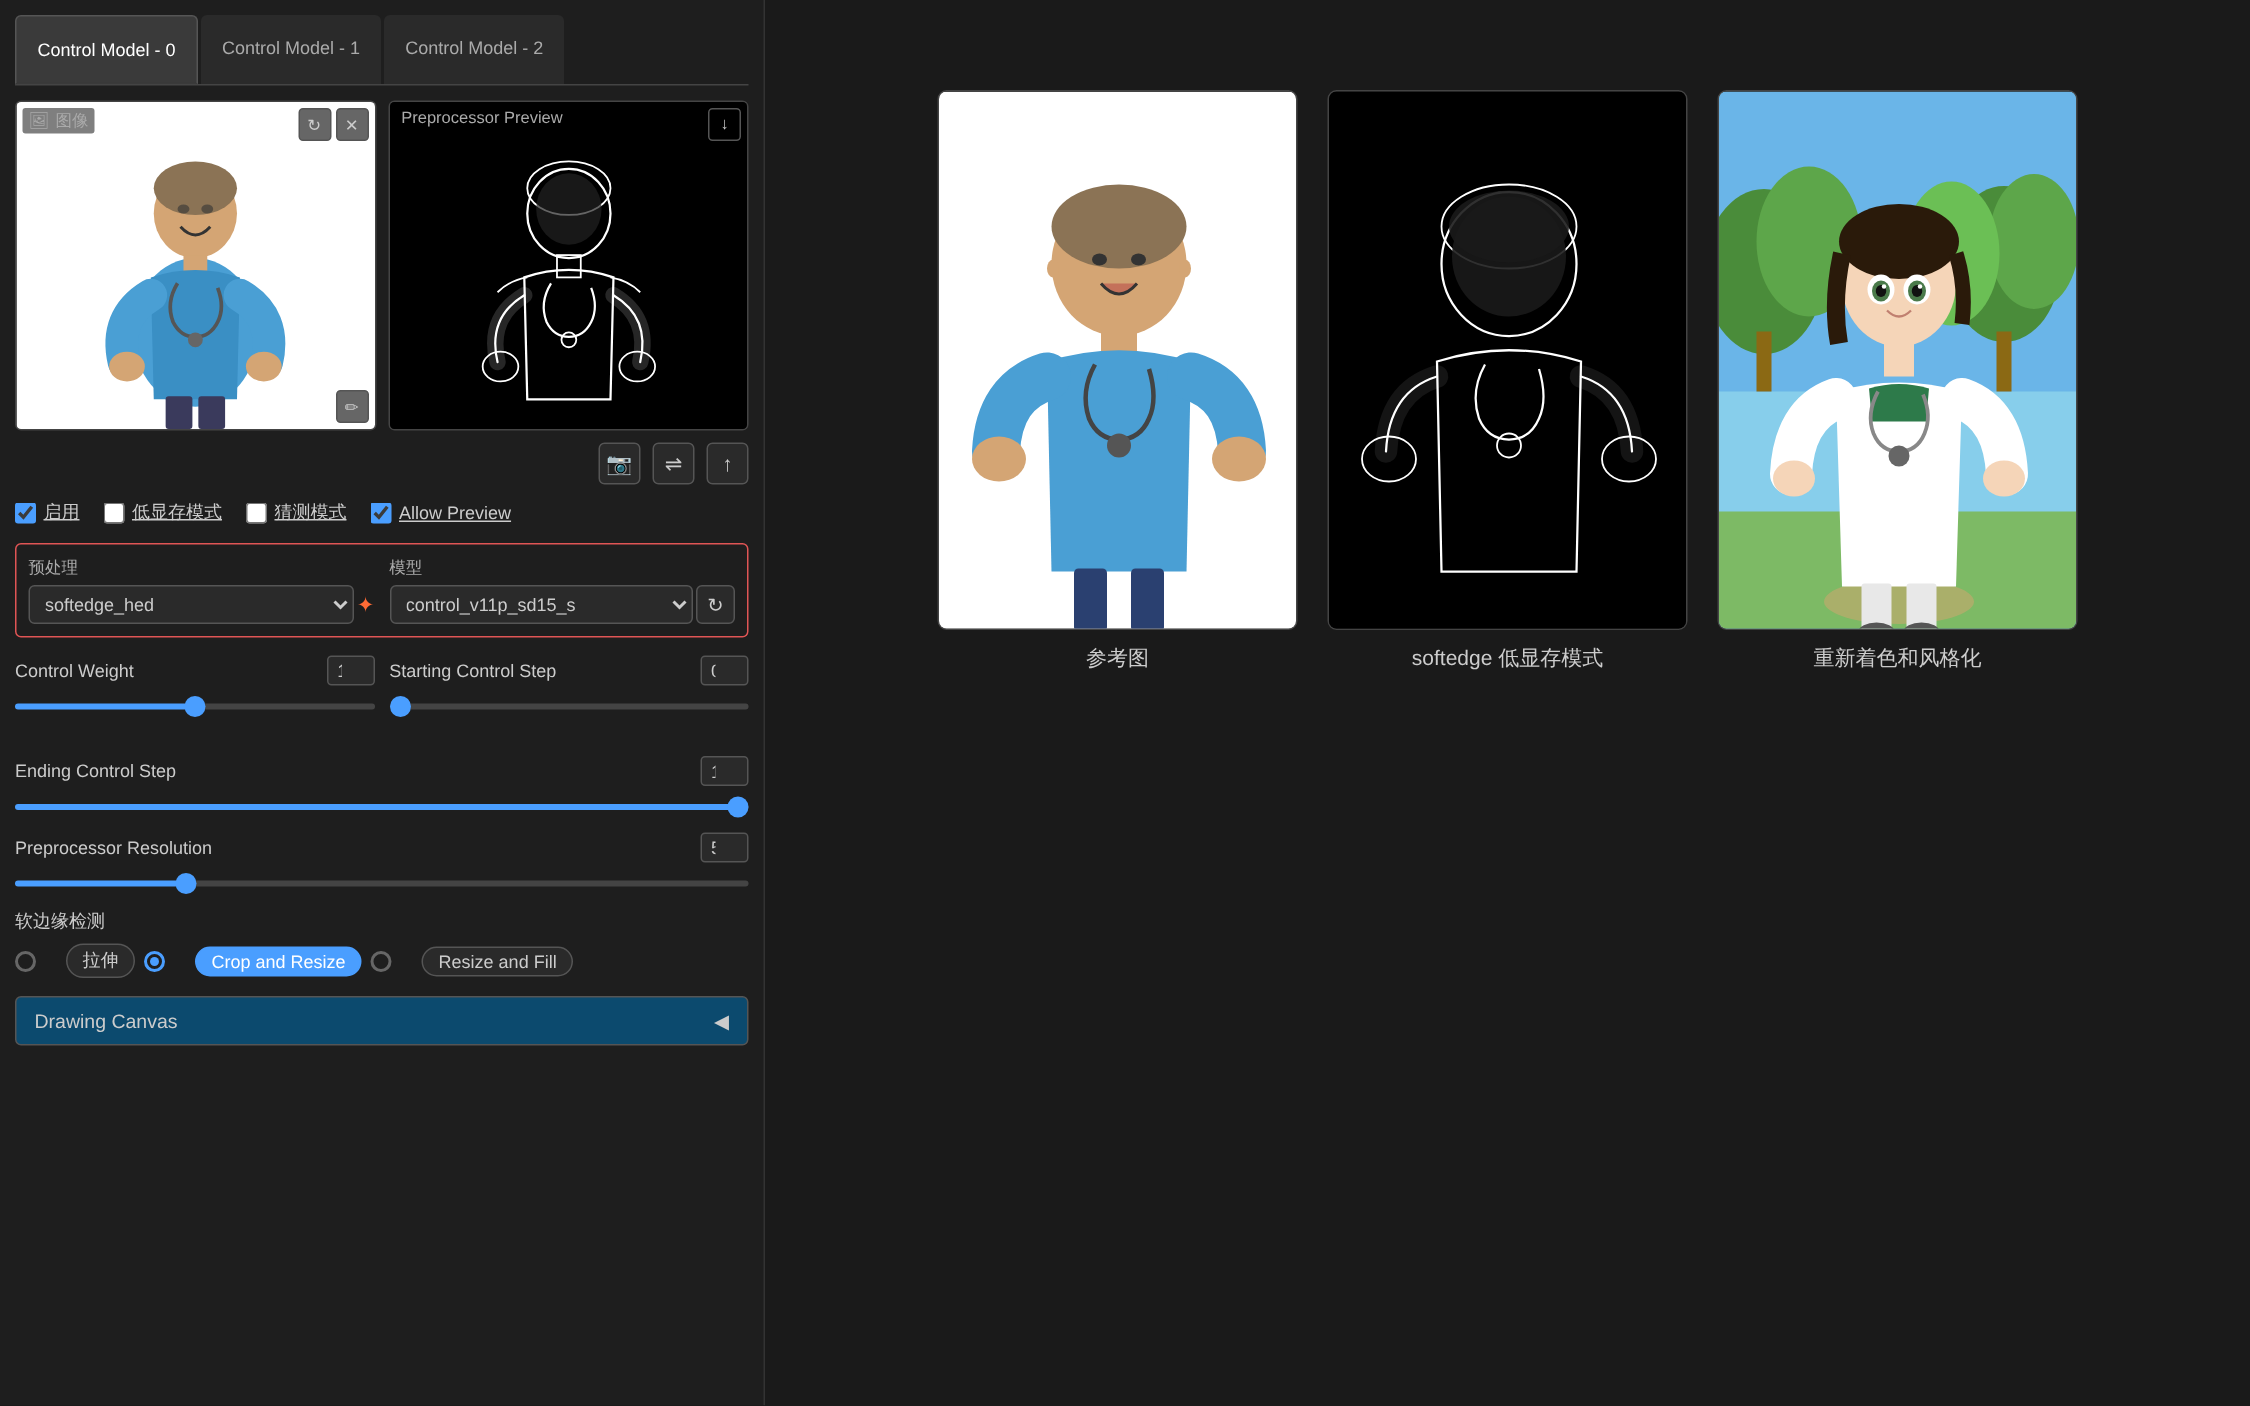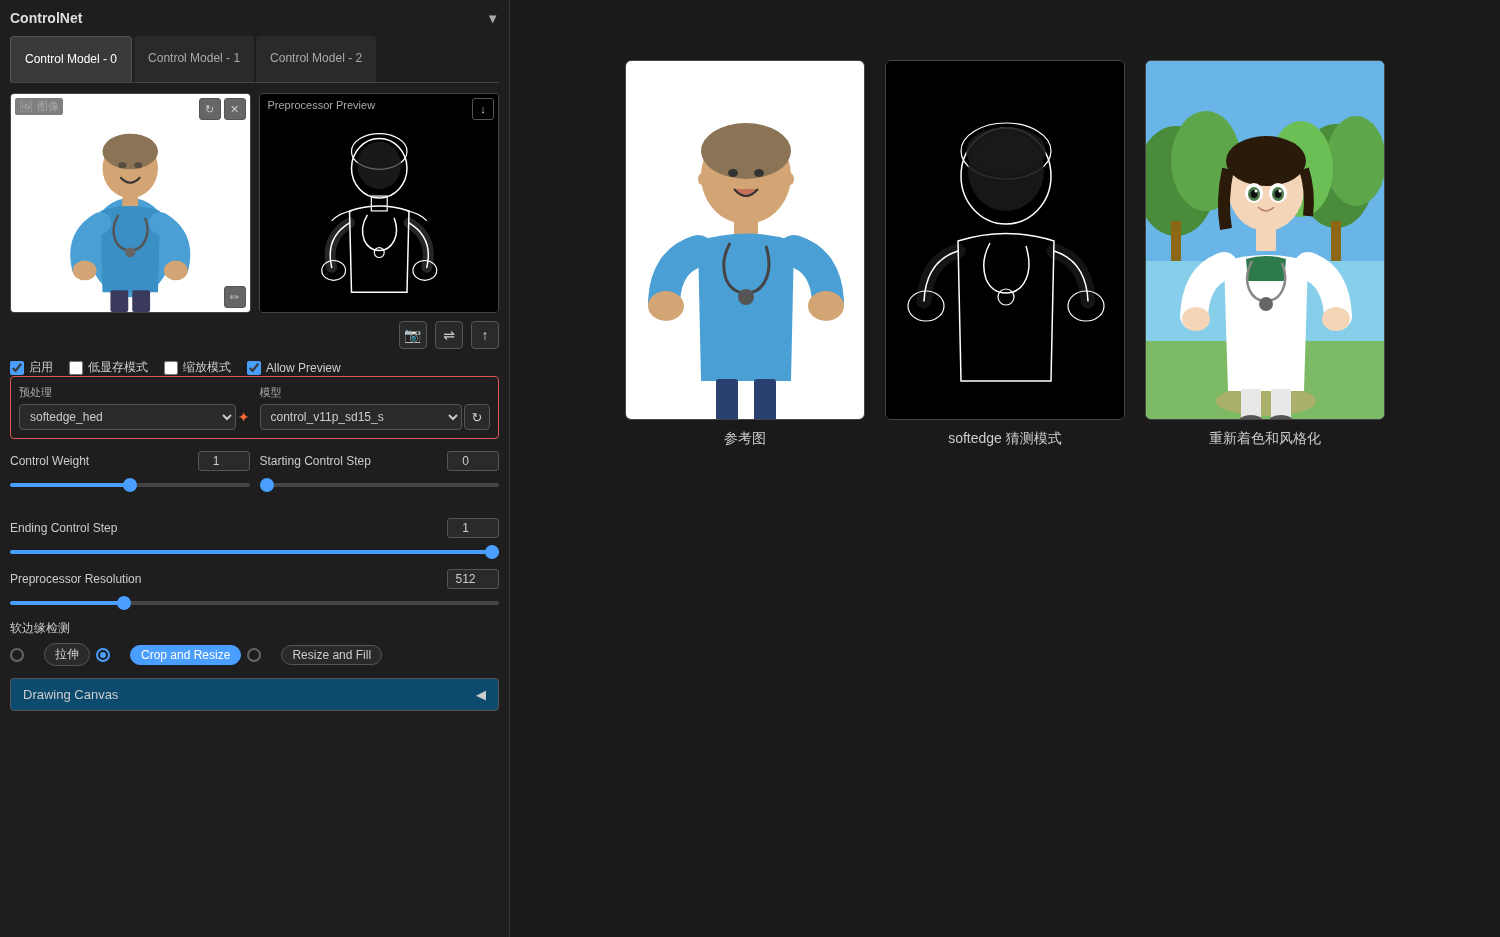--- a/index.html
+++ b/index.html
@@ -146,21 +146,22 @@
       align-items: center;
       justify-content: center;
       color: #ccc;
       font-size: 14px;
     }
     
     .checkbox-row {
       display: flex;
       align-items: center;
       gap: 16px;
-      margin-bottom: 0;
+      margin-bottom: 12px;
+      text-decoration: underline;
     }
     .checkbox-item {
       display: flex;
       align-items: center;
       gap: 5px;
       cursor: pointer;
     }
     .checkbox-item input[type="checkbox"] {
       accent-color: #4a9eff;
       width: 14px;
@@ -226,21 +227,21 @@
       color: #ccc;
       min-width: 130px;
     }
     .slider-value {
       background: #2a2a2a;
       border: 1px solid #555;
       border-radius: 3px;
       color: #ccc;
       font-size: 12px;
       padding: 2px 6px;
-      width: 52px;
+      width: 32px;
       text-align: center;
     }
     .slider-container {
       margin-bottom: 12px;
     }
     input[type="range"] {
       -webkit-appearance: none;
       width: 100%;
       height: 4px;
       border-radius: 2px;
@@ -376,24 +377,20 @@
       height: 100%;
     }
   </style>
 </head>
 <body>
 
 <div class="main-layout">
 
   <div class="left-panel">
 
-    <div class="panel-header">
-      <span class="panel-title">ControlNet</span>
-      <span class="panel-arrow">▼</span>
-    </div>
 
     <div class="tab-bar">
       <div class="tab active">Control Model - 0</div>
       <div class="tab">Control Model - 1</div>
       <div class="tab">Control Model - 2</div>
     </div>
 
     <div class="image-row">
 
       <div class="image-box">
@@ -493,21 +490,21 @@
       <label class="checkbox-item">
         <input type="checkbox" checked="" style="">
         <span class="checkbox-label">启用</span>
       </label>
       <label class="checkbox-item">
         <input type="checkbox" style="">
         <span class="checkbox-label">低显存模式</span>
       </label>
       <label class="checkbox-item">
         <input type="checkbox" style="">
-        <span class="checkbox-label">缩放模式</span>
+        <span class="checkbox-label">猜测模式</span>
       </label>
       <label class="checkbox-item">
         <input type="checkbox" checked="" style="">
         <span class="checkbox-label">Allow Preview</span>
       </label>
     </div>
 
     <div class="model-section">
       <div class="model-row">
         <div class="model-col">
@@ -647,21 +644,21 @@
             <path d="M72 190 Q40 200 38 240" stroke="white" stroke-width="15" fill="none" stroke-linecap="round" opacity="0.08"></path>
             <path d="M72 190 Q40 200 38 240" stroke="white" stroke-width="1.5" fill="none" stroke-linecap="round"></path>
             <path d="M168 190 Q200 200 202 240" stroke="white" stroke-width="15" fill="none" stroke-linecap="round" opacity="0.08"></path>
             <path d="M168 190 Q200 200 202 240" stroke="white" stroke-width="1.5" fill="none" stroke-linecap="round"></path>
             <ellipse cx="40" cy="245" rx="18" ry="15" fill="none" stroke="white" stroke-width="1.2"></ellipse>
             <ellipse cx="200" cy="245" rx="18" ry="15" fill="none" stroke="white" stroke-width="1.2"></ellipse>
             <path d="M104 182 Q94 200 100 218 Q106 232 120 232 Q134 232 140 218 Q146 205 140 185" stroke="white" stroke-width="1.5" fill="none"></path>
             <circle cx="120" cy="236" r="8" fill="none" stroke="white" stroke-width="1.2"></circle>
           </svg>
         </div>
-        <div class="output-caption">softedge 猜测模式</div>
+        <div class="output-caption">softedge 低显存模式</div>
       </div>
 
       <div class="output-image-col">
         <div class="output-image-box">
           <svg viewBox="0 0 240 360" width="240" height="360">
 
             <rect width="240" height="360" fill="#87CEEB"></rect>
 
             <rect width="240" height="200" fill="#6ab5e8"></rect>
 

